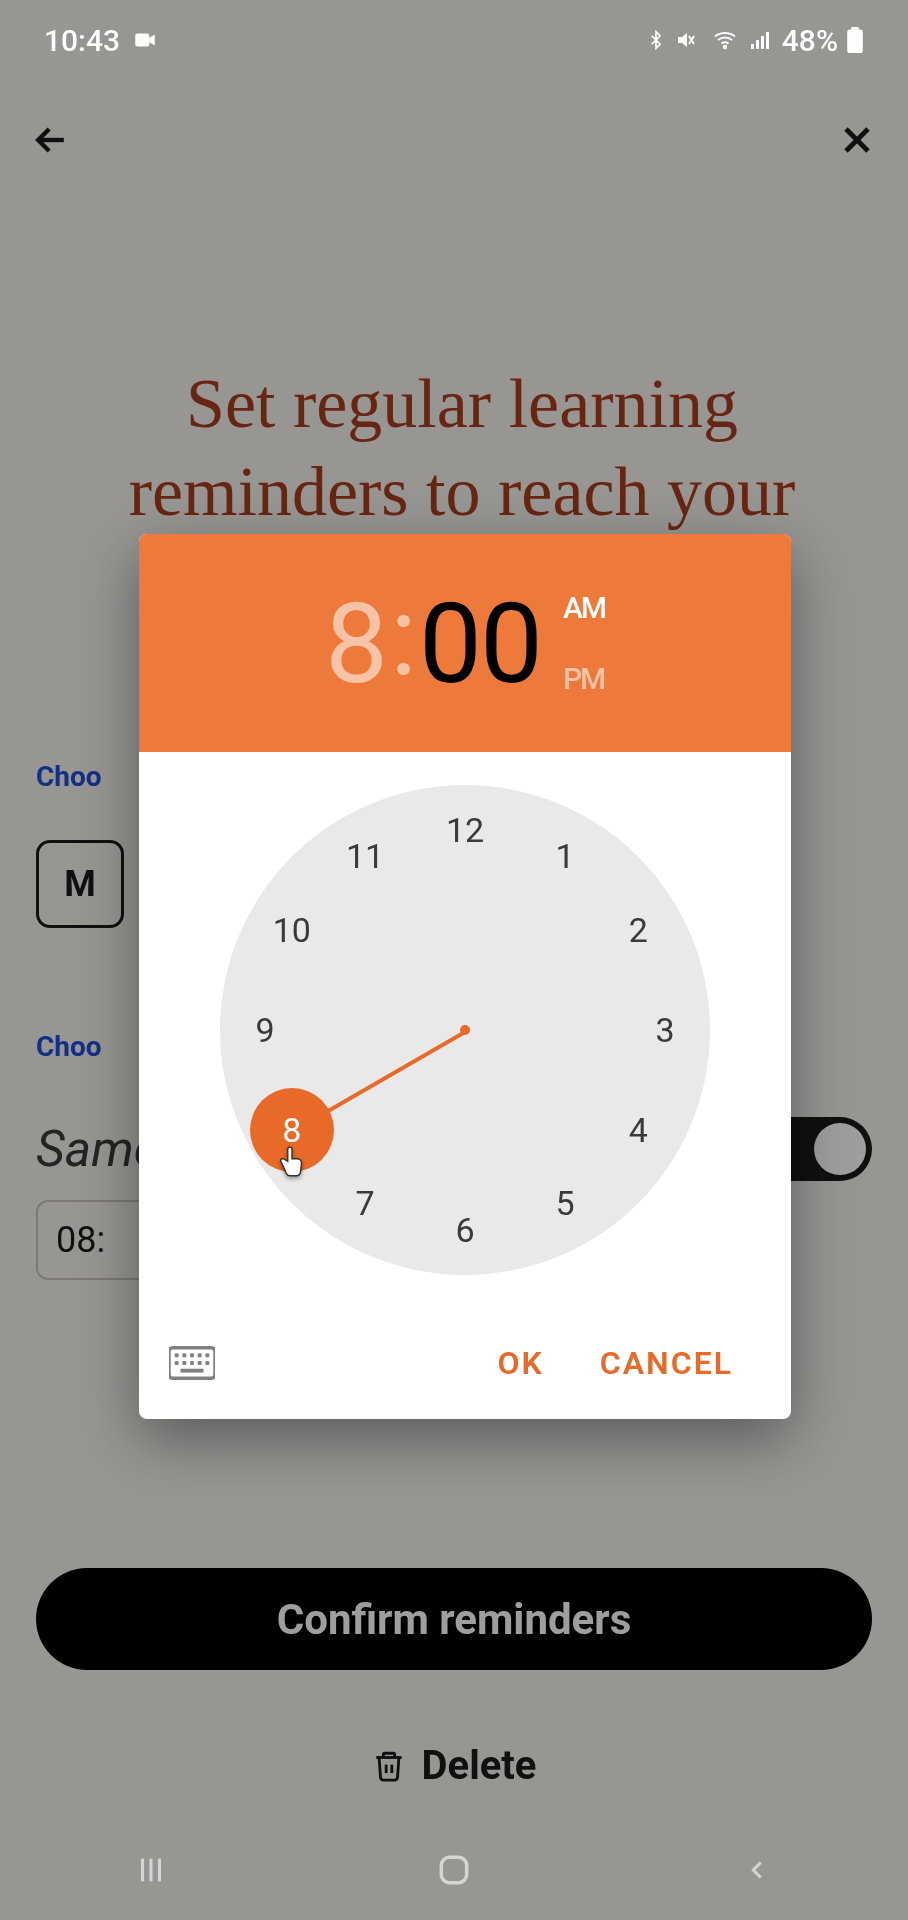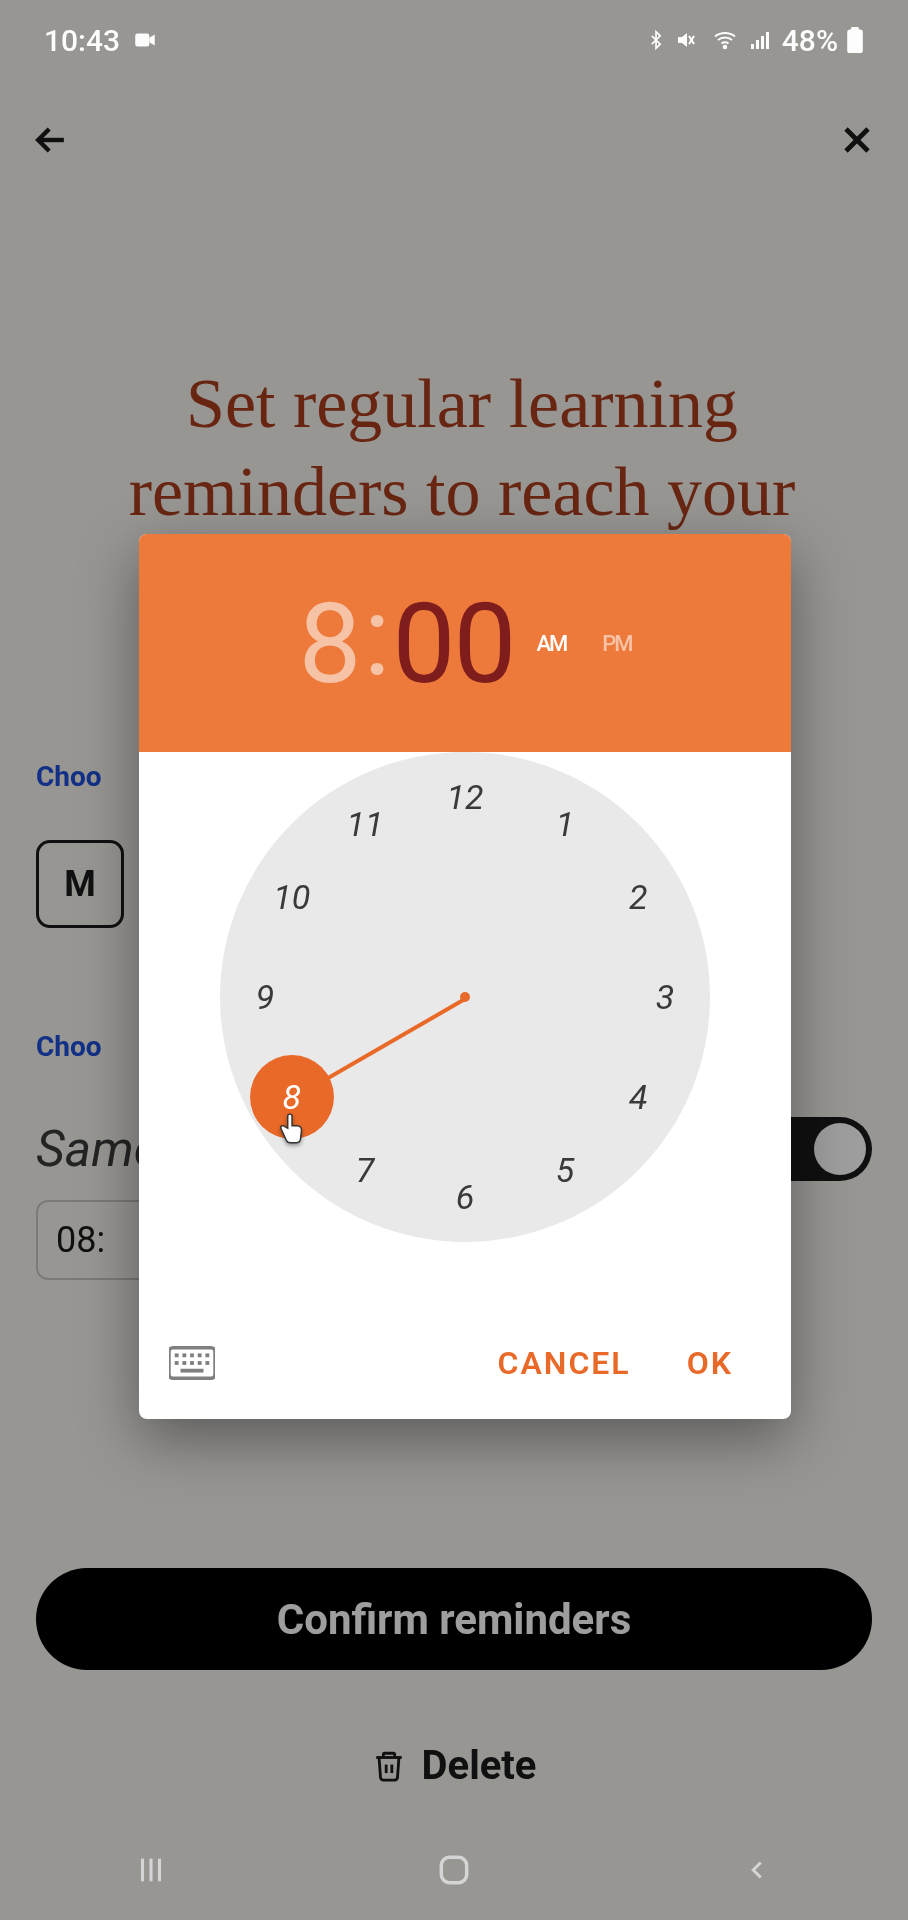--- a/index.html
+++ b/index.html
@@ -43,26 +43,26 @@
   
   .nav-bar { position: absolute; bottom: 0; left: 0; right: 0; height: 100px; display: flex; align-items: center; justify-content: space-around; z-index: 6; }
   .nav-btn { width: 60px; height: 60px; display: flex; align-items: center; justify-content: center; color: #ddd; }
 
   
   .dialog { position: absolute; top: 534px; left: 139px; width: 652px; height: 885px; background: #fff; border-radius: 8px; z-index: 10; box-shadow: 0 20px 60px rgba(0,0,0,.4); display: flex; flex-direction: column; overflow: hidden; }
   .dlg-header { background: #ed7a3a; height: 218px; display: flex; align-items: center; justify-content: center; color: #fff; position: relative; }
   .time-display { display: flex; align-items: center; font-size: 112px; font-weight: 400; letter-spacing: -2px; }
   .time-hour { color: rgba(255,255,255,.55); }
   .time-colon { color: rgba(255,255,255,.55); margin: 0 4px; position: relative; top: -8px; }
-  .time-minute { color: #7f1d1d; }
-  .ampm { display: flex; gap: 36px; margin-left: 22px; font-size: 22px; font-weight: 500; }
+  .time-minute { color: #000000; }
+  .ampm { display: flex; flex-direction: column; gap: 36px; margin-left: 22px; font-size: 30px; font-weight: 500; }
   .ampm-am { color: #fff; }
   .ampm-pm { color: rgba(255,255,255,.55); }
 
-  .clock-wrap { flex: 1; display: flex; align-items: flex-start; justify-content: center; font-style: italic; }
+  .clock-wrap { flex: 1; display: flex; align-items: center; justify-content: center; }
   .clock { position: relative; width: 490px; height: 490px; background: #e9e9e9; border-radius: 50%; }
   .clock-num { position: absolute; width: 46px; height: 46px; display: flex; align-items: center; justify-content: center; font-size: 34px; color: #3a3a3a; transform: translate(-50%, -50%); }
   .clock-center { position: absolute; top: 50%; left: 50%; width: 10px; height: 10px; background: #e96a28; border-radius: 50%; transform: translate(-50%,-50%); }
   .clock-hand { position: absolute; top: 50%; left: 50%; width: 198px; height: 4px; background: #e96a28; transform-origin: 0 50%; transform: rotate(150deg); }
   .clock-sel { position: absolute; width: 84px; height: 84px; background: #e96a28; border-radius: 50%; transform: translate(-50%,-50%); display: flex; align-items: center; justify-content: center; color: #fff; font-size: 34px; }
 
   
   .cursor { position: absolute; width: 34px; height: 34px; transform: translate(-50%,-50%); }
   .cursor svg { filter: drop-shadow(0 2px 2px rgba(0,0,0,.4)); }
 
@@ -202,22 +202,22 @@
           <rect x="19" y="3" width="2" height="2"></rect>
         <rect x="3" y="7" width="2" height="2"></rect>
           <rect x="7" y="7" width="2" height="2"></rect>
           <rect x="11" y="7" width="2" height="2"></rect>
           <rect x="15" y="7" width="2" height="2"></rect>
           <rect x="19" y="7" width="2" height="2"></rect>
         <rect x="6" y="11" width="12" height="2"></rect>
       </svg>
     </div>
     <div class="dlg-spacer"></div>
+    <div class="dlg-btn">OK</div>
     <div class="dlg-btn">CANCEL</div>
-    <div class="dlg-btn">OK</div>
   </div>
 </div>
 
 <div class="nav-bar">
   <div class="nav-btn">
     <svg width="34" height="34" viewBox="0 0 24 24" fill="none" stroke="#d5d5d5" stroke-width="2.2">
         <path d="M6 4v16"></path>
         <path d="M12 4v16"></path>
         <path d="M18 4v16"></path>
       </svg>

